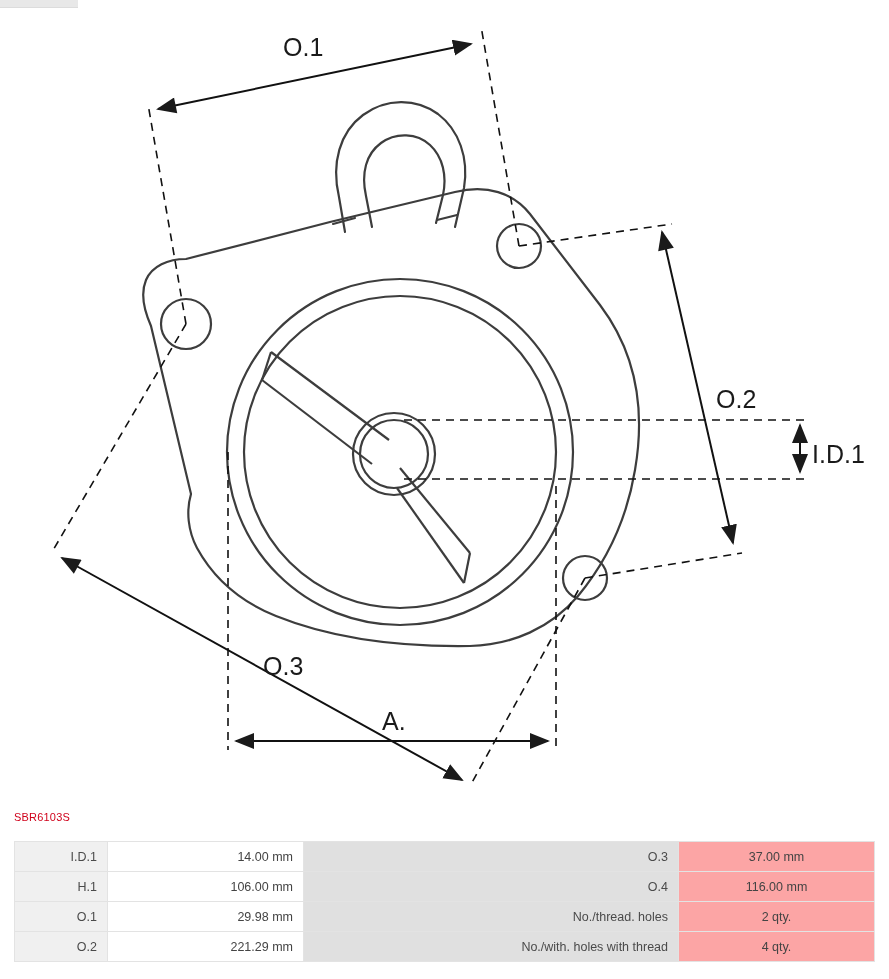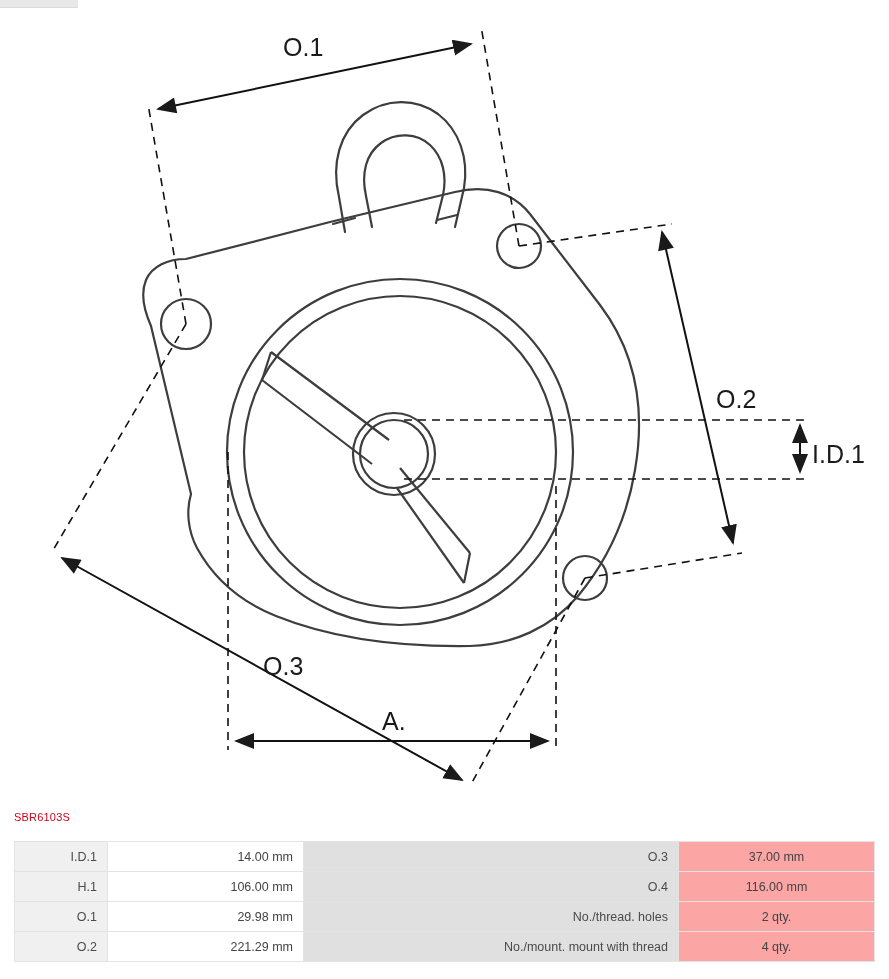--- a/index.html
+++ b/index.html
@@ -215,19 +215,19 @@
       </tr>
       <tr>
         <td class="label-left">O.1</td>
         <td class="value-left">29.98 mm</td>
         <td class="label-right">No./thread. holes</td>
         <td class="value-right">2 qty.</td>
       </tr>
       <tr>
         <td class="label-left">O.2</td>
         <td class="value-left">221.29 mm</td>
-        <td class="label-right">No./mount. mount with thread</td>
+        <td class="label-right">No./with. holes with thread</td>
         <td class="value-right">4 qty.</td>
       </tr>
     </tbody>
   </table>
 
 </div>
 
 </body></html>

